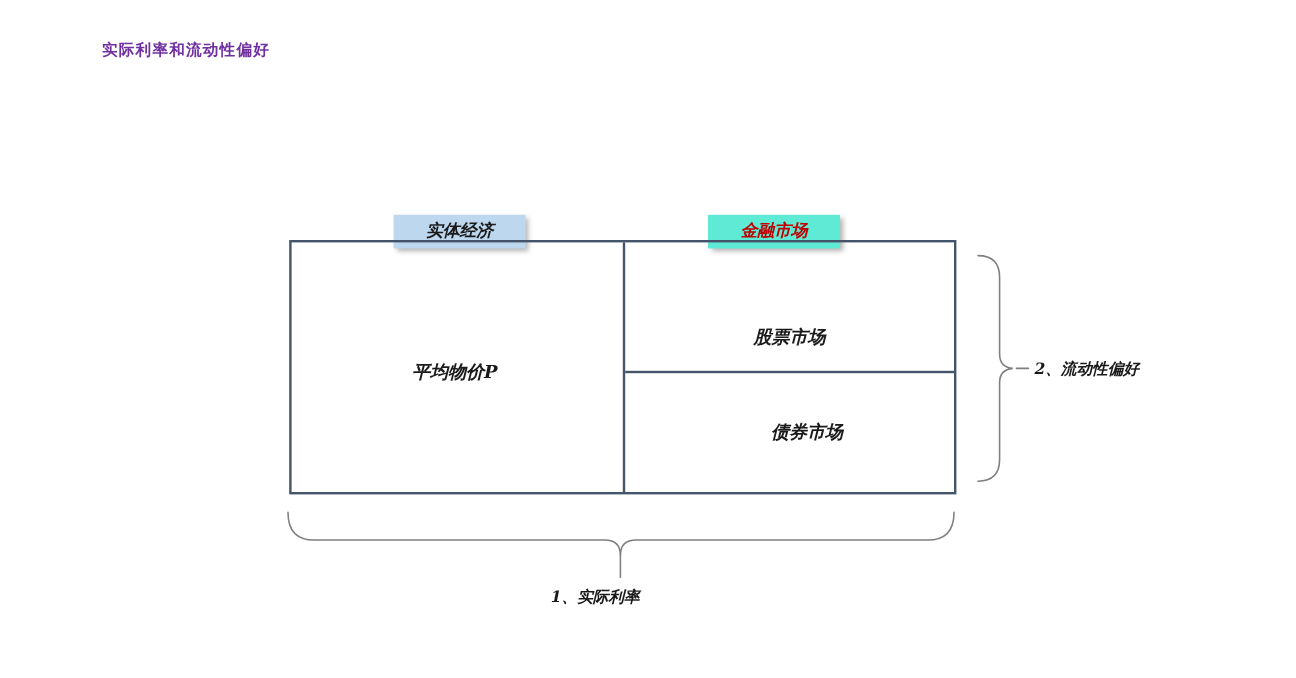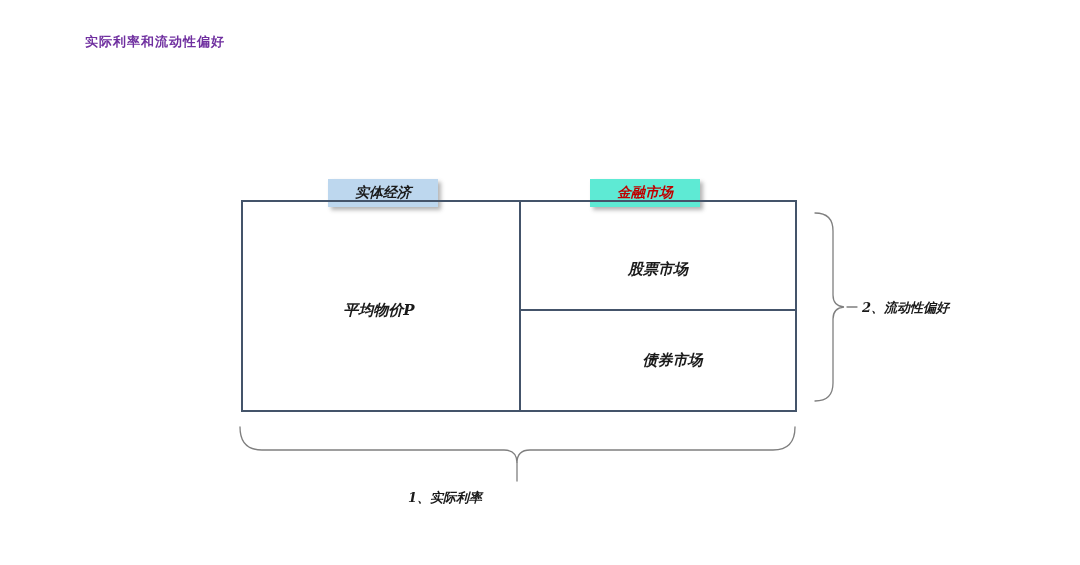--- a/index.html
+++ b/index.html
@@ -67,38 +67,38 @@
     display: flex;
     align-items: center;
     justify-content: center;
     font-size: 15px;
     font-weight: bold;
     font-style: italic;
     color: #1a1a1a;
     white-space: nowrap;
   }
   .cell-left       { left: 0;     top: 4px;     width: 272px; height: 100%; }
-  .cell-right-top  { left: 278px; top: 4px;     right: 0;     height: 127px; }
+  .cell-right-top  { left: 278px; top: 16px;     right: 0;     height: 127px; }
   .cell-right-bot  { left: 278px; top: 109px; right: 0;     bottom: 0; margin-left: 29px; }
   .brace-layer {
     position: absolute;
     left: 0; top: 0;
     width: 1080px; height: 565px;
     pointer-events: none;
   }
   .brace-label {
     position: absolute;
     font-size: 13px;
     font-weight: bold;
     font-style: italic;
     color: #1a1a1a;
     white-space: nowrap;
   }
   .label-right  { left: 862px; top: 299px; }
-  .label-bottom { left: 408px; top: 489px; width: 200px; text-align: left; }
+  .label-bottom { left: 396px; top: 489px; width: 200px; text-align: center; }
 </style>
 </head>
 <body>
 
 <div class="canvas">
 
   <div class="title">实际利率和流动性偏好</div>
 
   <div class="header-box blue">
     <span>实体经济</span>

